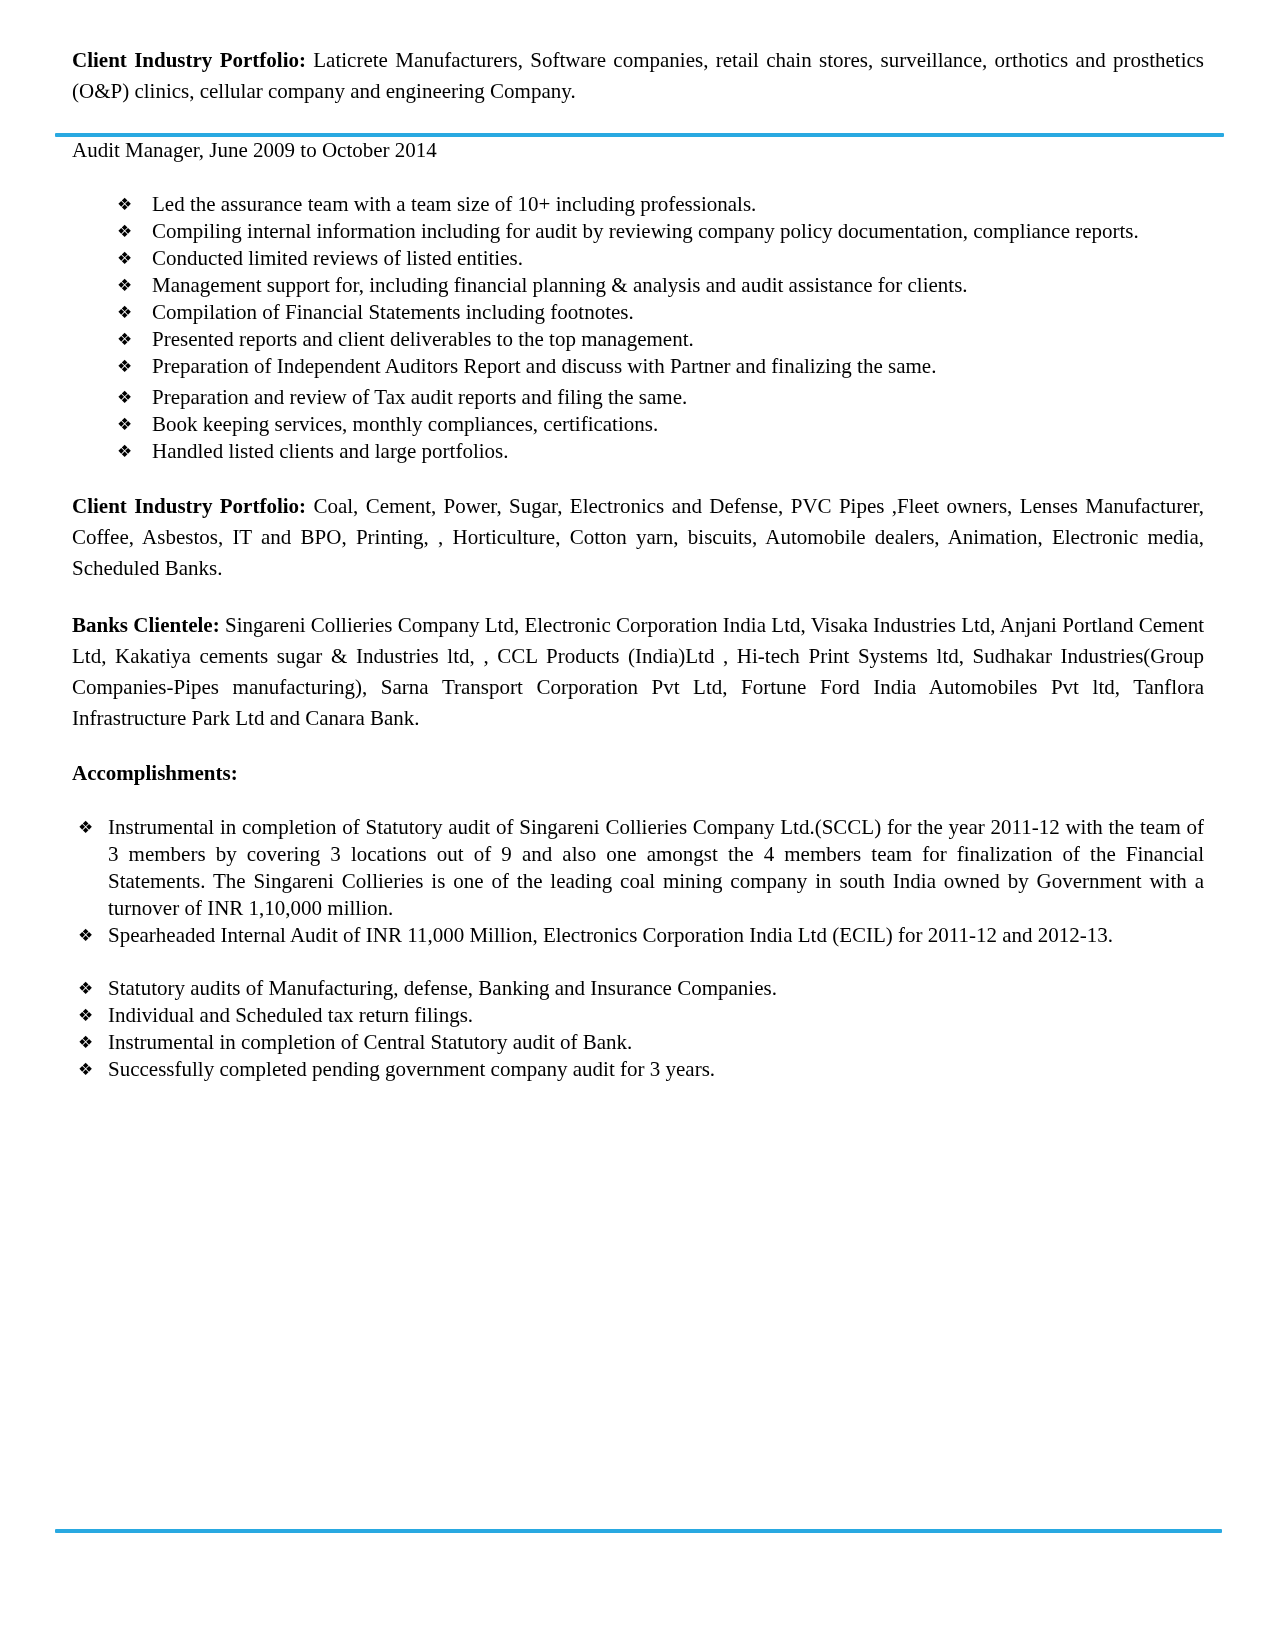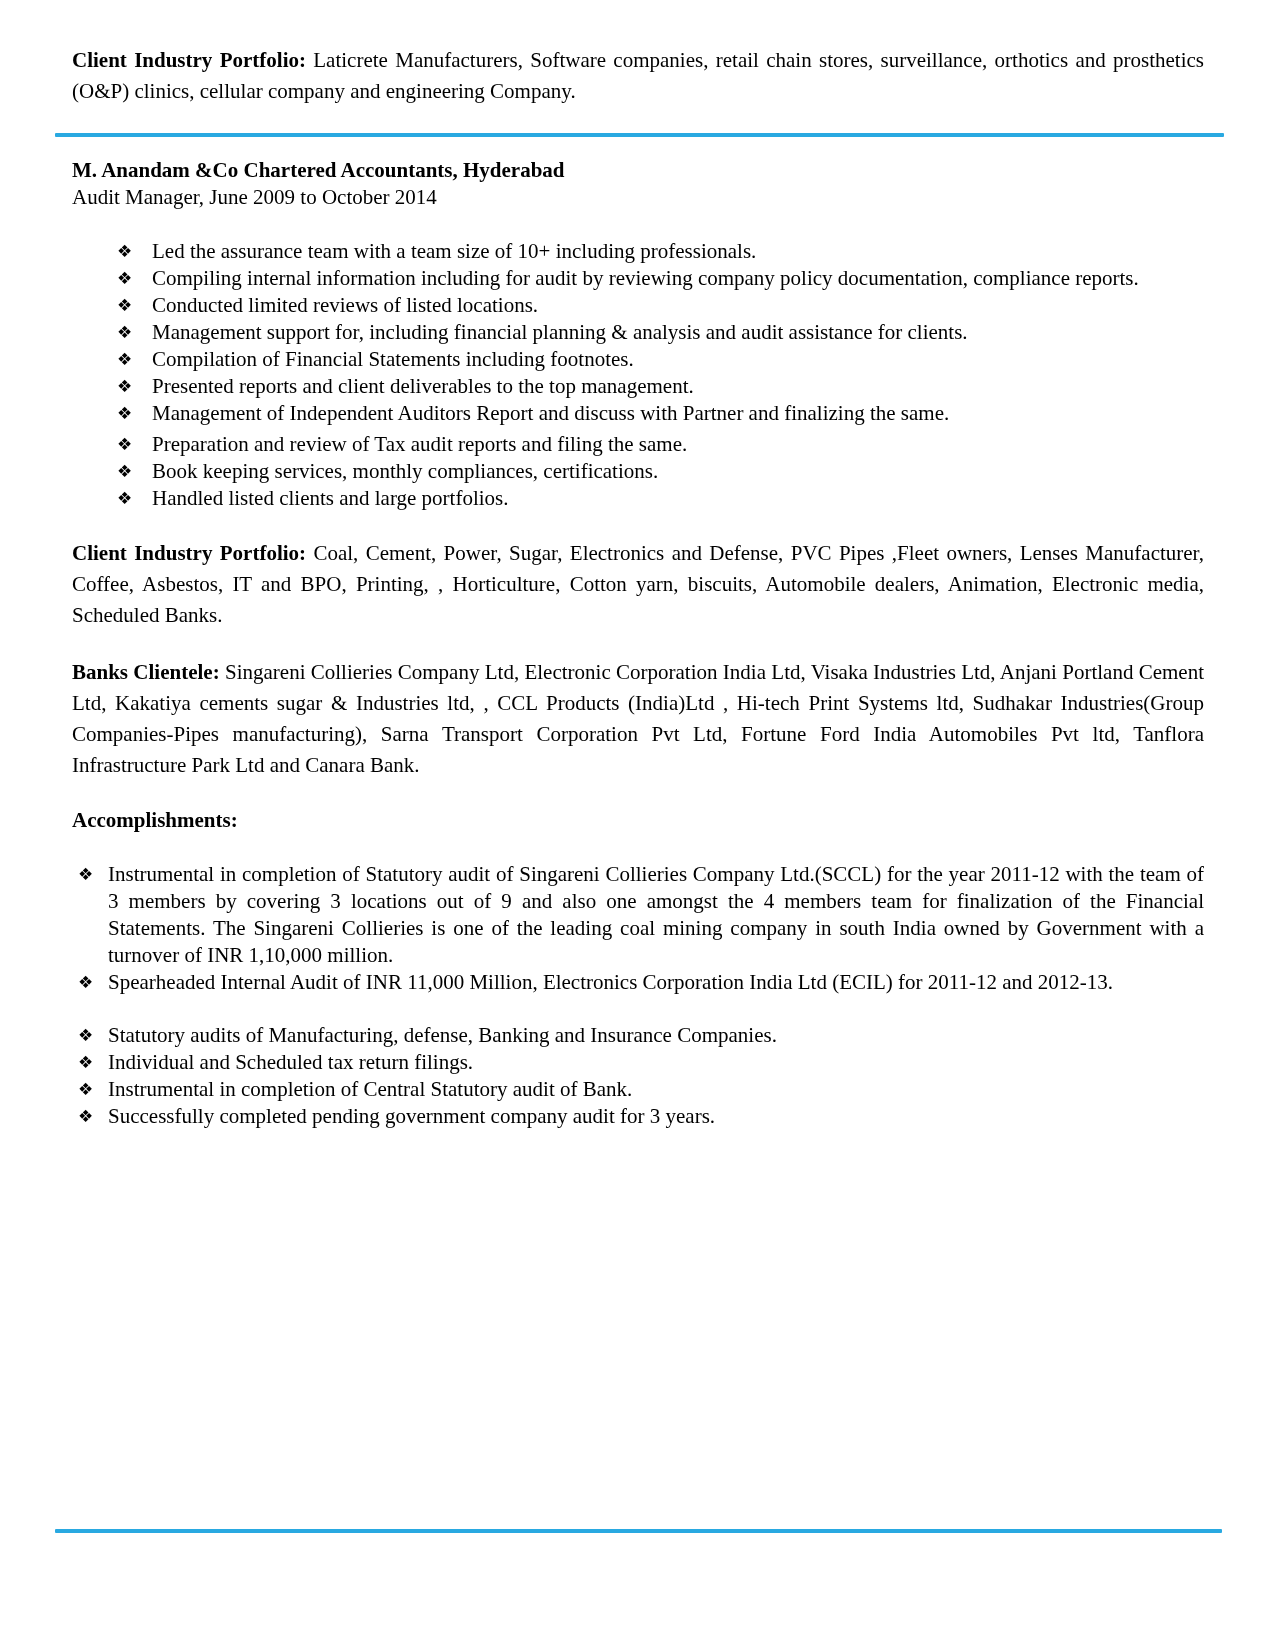--- a/index.html
+++ b/index.html
@@ -97,51 +97,50 @@
 <div class="page">
 
   <p class="body-par">
     <span class="label">Client Industry Portfolio:</span>
     <span>Laticrete Manufacturers, Software companies, retail chain stores, surveillance, orthotics and prosthetics (O&amp;P) clinics, cellular company and engineering Company.</span>
   </p>
 
 
   <div class="divider"></div>
 
-  <p class="heading">M. Anandam &amp;Co Chartered Accountants, Hyderabad</p>
   <p class="subheading">Audit Manager, June 2009 to October 2014</p>
 
   <ul class="bullet-list deep-indent">
     <li>
         <span class="bullet">❖</span>
         <span class="li-text">Led the assurance team with a team size of 10+ including professionals.</span>
       </li>
     <li>
         <span class="bullet">❖</span>
         <span class="li-text">Compiling internal information including for audit by reviewing company policy documentation, compliance reports.</span>
       </li>
     <li>
         <span class="bullet">❖</span>
-        <span class="li-text">Conducted limited reviews of listed locations.</span>
+        <span class="li-text">Conducted limited reviews of listed entities.</span>
       </li>
     <li>
         <span class="bullet">❖</span>
         <span class="li-text">Management support for, including financial planning &amp; analysis and audit assistance for clients.</span>
       </li>
     <li>
         <span class="bullet">❖</span>
         <span class="li-text">Compilation of Financial Statements including footnotes.</span>
       </li>
     <li>
         <span class="bullet">❖</span>
         <span class="li-text">Presented reports and client deliverables to the top management.</span>
       </li>
     <li>
         <span class="bullet">❖</span>
-        <span class="li-text">Management of Independent Auditors Report and discuss with Partner and finalizing the same.</span>
+        <span class="li-text">Preparation of Independent Auditors Report and discuss with Partner and finalizing the same.</span>
       </li>
     <li style="margin-top:4px;">
         <span class="bullet">❖</span>
         <span class="li-text">Preparation and review of Tax audit reports and filing the same.</span>
       </li>
     <li>
         <span class="bullet">❖</span>
         <span class="li-text">Book keeping services, monthly compliances, certifications.</span>
       </li>
     <li>

